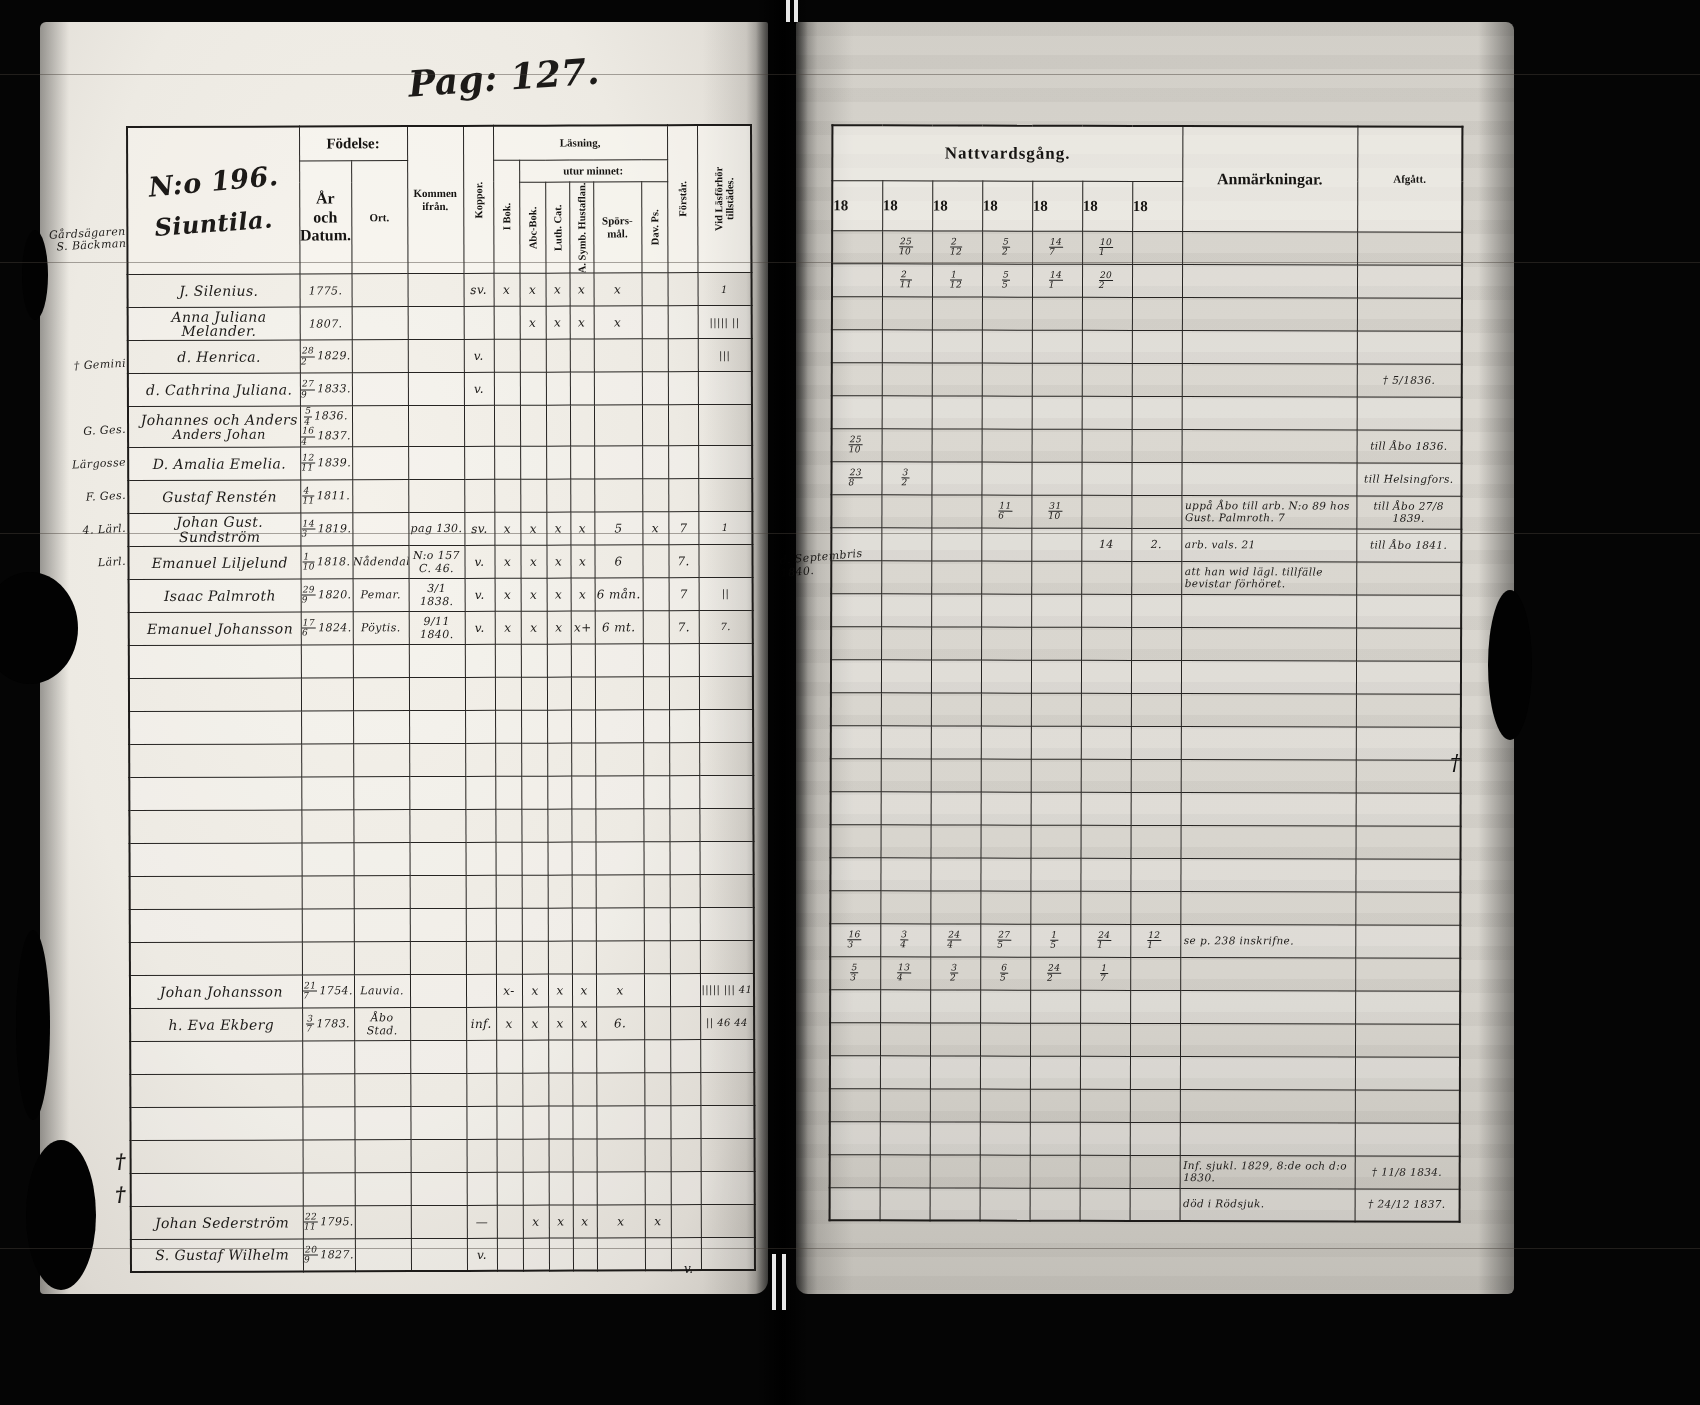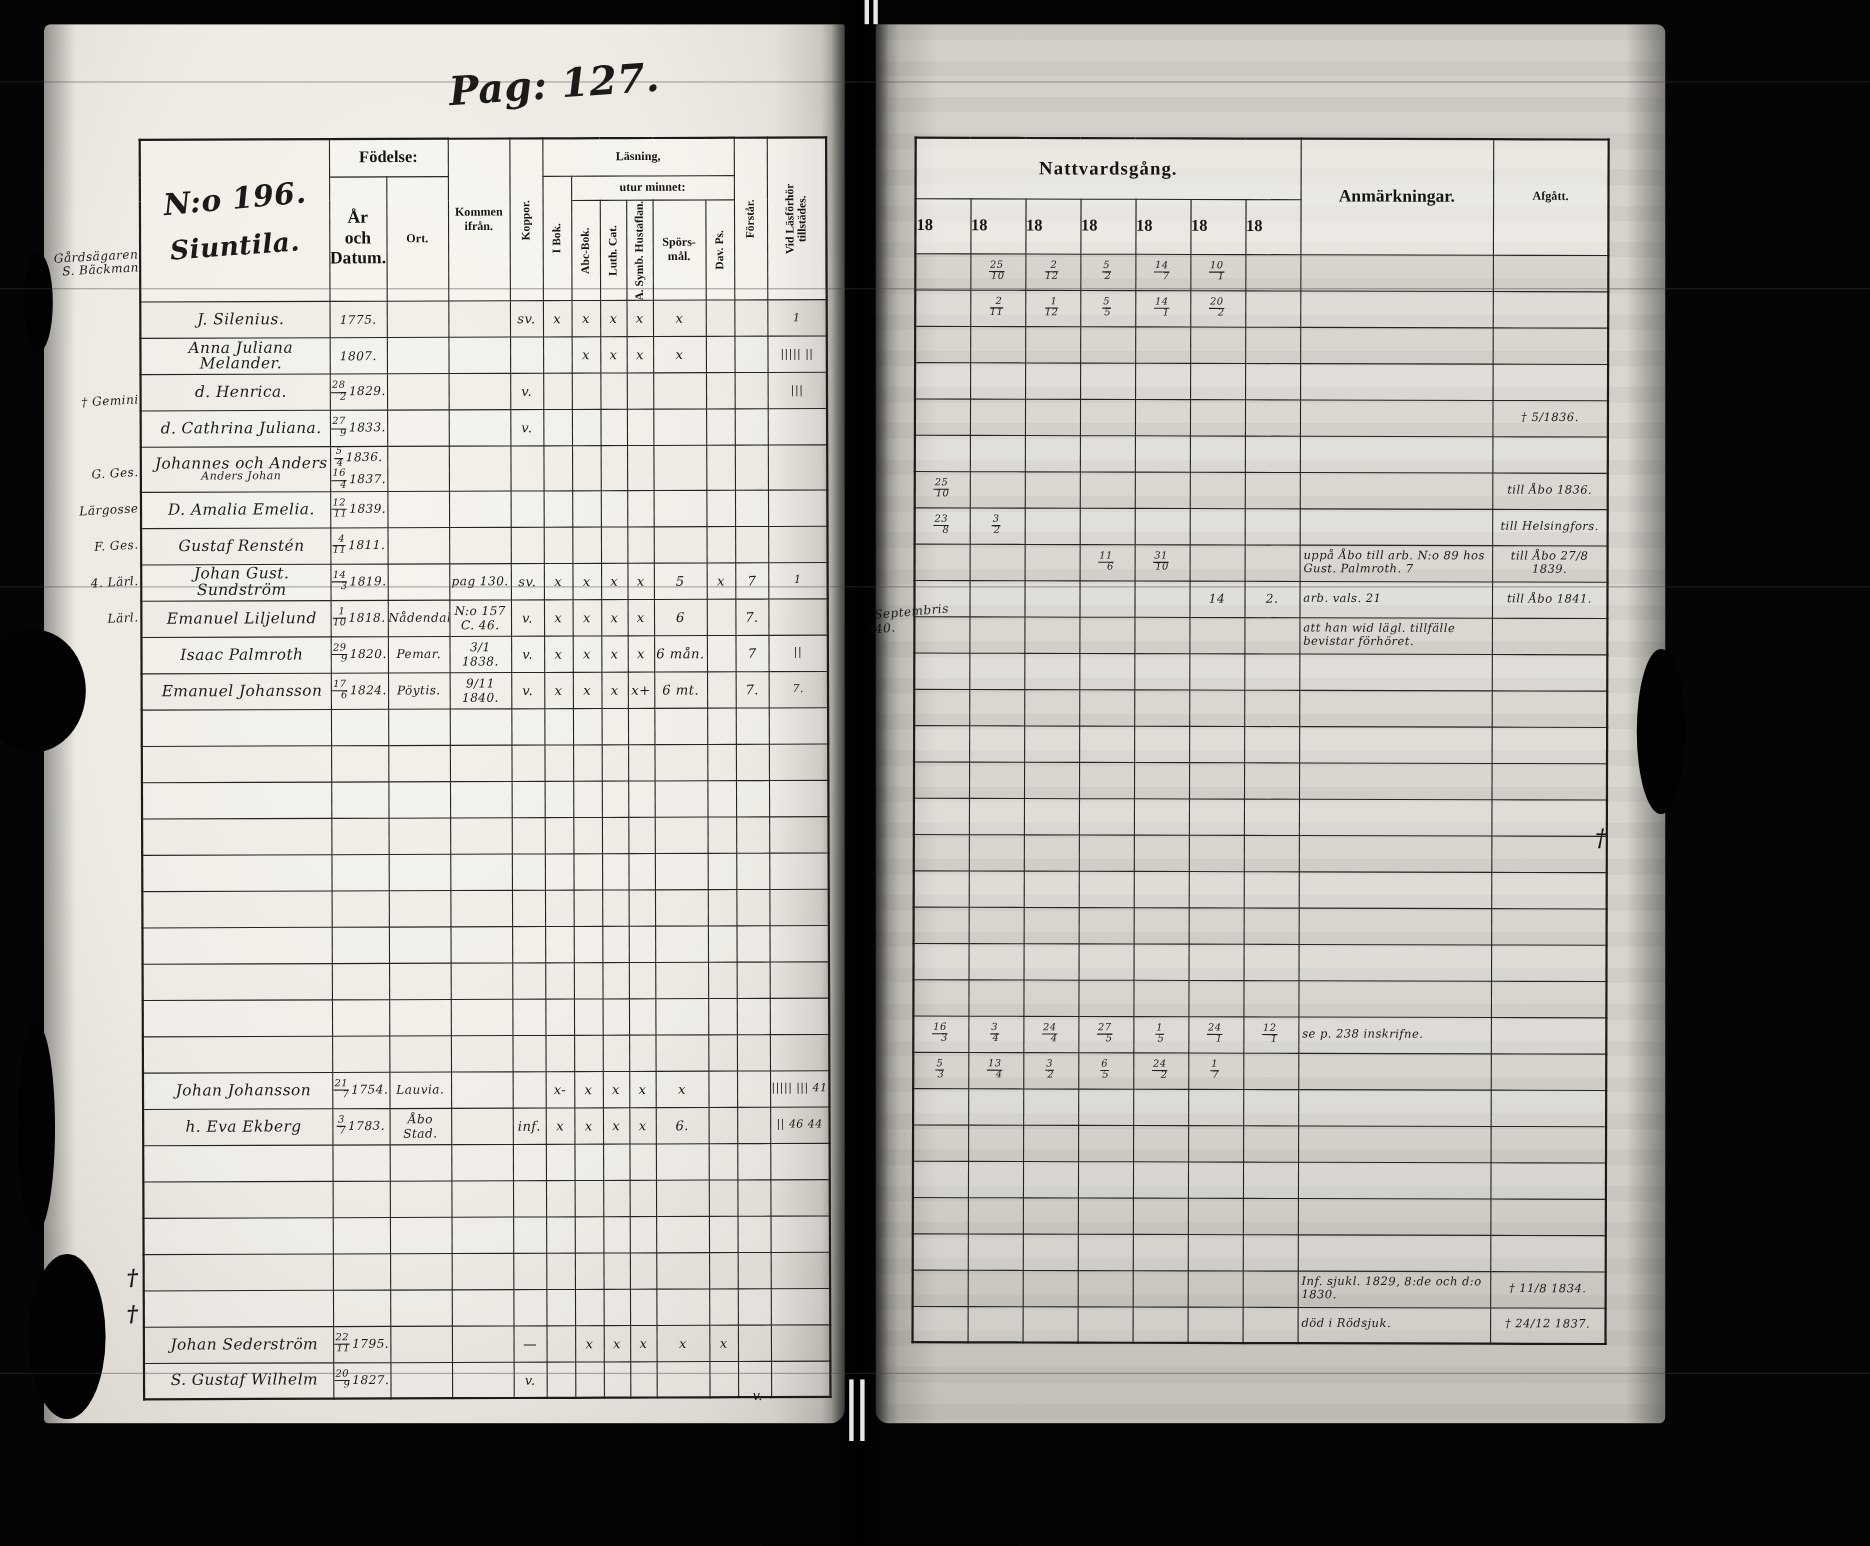--- a/index.html
+++ b/index.html
@@ -41,32 +41,32 @@
   thead th{font-family:"Liberation Serif",serif;font-weight:bold;font-style:normal;
     font-size:11px;text-align:center;white-space:pre-line;line-height:1.15;
     background:rgba(252,250,244,.55);}
   th.big{font-size:15px;}
   th.vert{vertical-align:middle;}
   th.vert div{writing-mode:vertical-rl;transform:rotate(180deg);margin:0 auto;
     font-size:10.5px;line-height:1.05;max-height:92px;}
   tbody tr{height:33px;}
   tbody td{font-size:12px;text-align:center;}
   td.namecell{text-align:center;padding-left:10px;font-size:14px;line-height:1.05;}
-  td.namecell .n2{font-size:10px;}
+  td.namecell .n2{font-size:13px;}
   td.datecell{font-size:11px;}
   td.ortcell,td.komcell{font-size:11px;}
   td.markcell{font-family:"DejaVu Serif",serif;font-style:italic;font-size:12px;}
   td.tallycell{font-size:10px;letter-spacing:-1px;}
   td.ycell{font-size:11px;}
   td.anmcell{font-size:10.5px;text-align:left;padding:0 3px;line-height:1.1;}
   td.afgcell{font-size:10.5px;line-height:1.1;}
   tbody tr:nth-child(even) td{background:rgba(255,255,255,.18);}
   
   .frx{display:inline-flex;flex-direction:column;font-size:9px;line-height:1.05;
-    vertical-align:middle;text-align:right;margin-right:2px;}
+    vertical-align:middle;text-align:left;margin-right:2px;}
   .frx span:first-child{border-bottom:1px solid #222;padding:0 1px;}
   
   .ttl1{font-size:27px;font-weight:bold;transform:rotate(-5deg);margin-top:2px;}
   .ttl2{font-size:24px;font-weight:bold;transform:rotate(-4deg);}
   
   .yprint{font-size:15px;font-weight:bold;font-family:"Liberation Serif",serif;}
   .yscript{font-size:16px;font-weight:bold;padding-left:48px;}
   
   .margin-note{position:absolute;right:604px;width:86px;text-align:right;font-size:11px;
     line-height:1.1;white-space:pre-line;transform:rotate(-3deg);}

